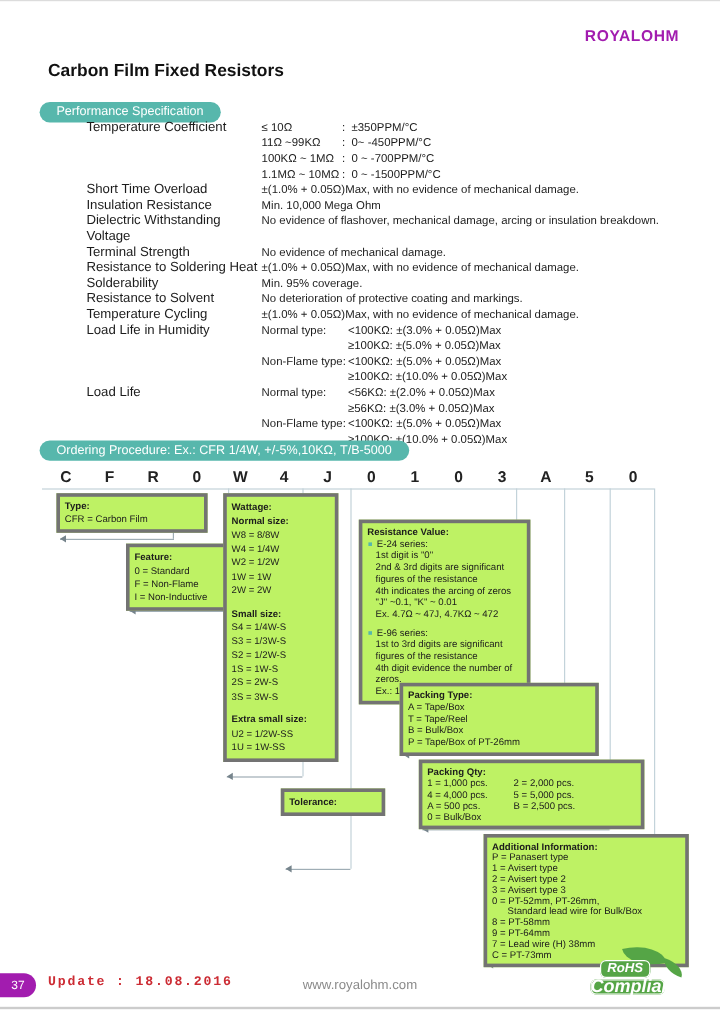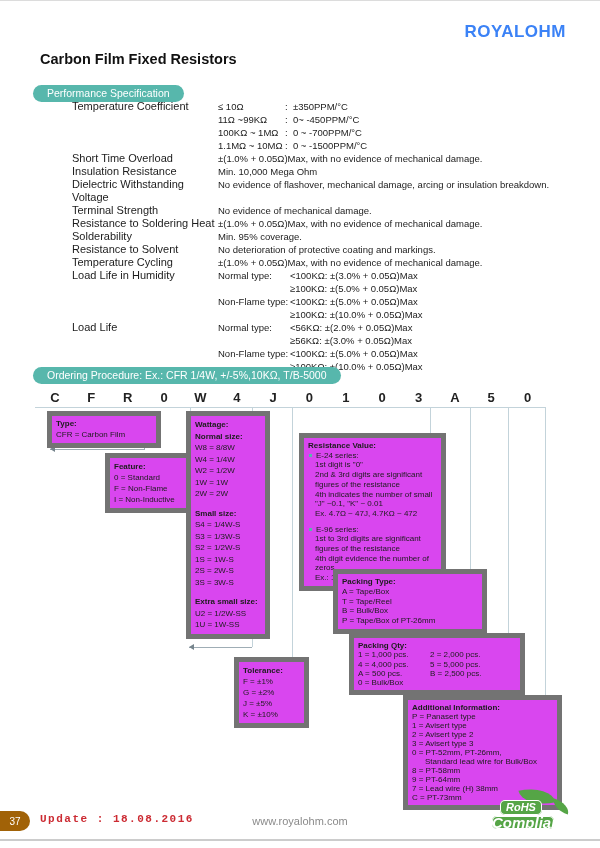--- a/index.html
+++ b/index.html
@@ -1,21 +1,21 @@
 <!DOCTYPE html>
 <html><head>
 <meta charset="utf-8">
 <style>
   html,body{margin:0;padding:0;background:#f2f2f2;}
   .page{position:relative;width:600px;height:848px;background:#fff;margin:0 auto;
         font-family:"Liberation Sans","DejaVu Sans",sans-serif;color:#1c1c1c;
         border-top:1px solid #dcdcdc;border-right:1px solid #e2e2e2;overflow:hidden;}
   
-  .brand-logo{position:absolute;top:21px;right:34px;font-size:17px;font-weight:bold;
-              color:#3b82f6;letter-spacing:.5px;}
+  .brand-logo{position:absolute;top:21px;right:34px;font-size:13px;font-weight:bold;
+              color:#a21caf;letter-spacing:.5px;}
   .page-title{position:absolute;left:40px;top:50px;margin:0;font-size:14.5px;font-weight:bold;color:#111;}
   .pill{position:absolute;background:#57b7ac;color:#fff;font-size:10.5px;line-height:17px;
         padding:0 14px;border-radius:9px;white-space:nowrap;}
   .pill-1{left:33px;top:84px;}
   .pill-2{left:33px;top:366px;}
   
   #spec-table{position:absolute;left:72px;top:99px;width:500px;}
   .spec-row{display:flex;align-items:flex-start;}
   .spec-label{width:146px;flex:none;font-size:11px;line-height:13px;}
   .spec-line{font-size:9.5px;line-height:13px;white-space:pre;}
@@ -38,41 +38,41 @@
   .stub-type{left:144px;top:438px;height:10px;}
   .a-type{left:50px;top:448px;width:95px;}
   .a-feature{left:108px;top:508px;width:82px;}
   .a-wattage{left:189px;top:646px;width:63px;}
   .a-tolerance{left:238px;top:723px;width:54px;}
   .a-resistance{left:302px;top:564px;width:128px;}
   .a-ptype{left:336px;top:628px;width:134px;}
   .a-qty{left:352px;top:690px;width:156px;}
   .a-add{left:406px;top:803px;width:139px;}
   
-  .dbox{position:absolute;border:5px solid #737373;background:#d946ef;font-size:8px;
-        line-height:10.5px;padding:3px 3px 3px 4px;white-space:nowrap;}
+  .dbox{position:absolute;border:3px solid #737373;background:#bef264;font-size:8px;
+        line-height:10.5px;padding:3px 19px 3px 4px;white-space:nowrap;}
   .bx-title{font-weight:bold;}
   .bx-line.bold{font-weight:bold;}
   .bx-line.gap{height:8px;}
   .bx-line.ind{padding-left:7px;}
   .bx-line.ind2{padding-left:13px;}
   .bx-line.bullet{position:relative;padding-left:8px;}
   .bx-line.bullet::before{content:"";position:absolute;left:1px;top:3px;width:3px;height:3px;background:#57b7ac;}
   .qcol{display:inline-block;width:72px;}
   .b-type{left:47px;top:410px;width:97px;}
   .b-feature{left:105px;top:452px;width:82px;line-height:11px;}
   .b-wattage{left:186px;top:410px;width:67px;line-height:11.5px;}
   .b-tolerance{left:234px;top:656px;width:58px;line-height:11px;}
   .b-resistance{left:299px;top:432px;width:133px;line-height:9.7px;padding-right:0;}
   .b-resistance .bx-line.gap{height:6px;}
   .b-ptype{left:333px;top:568px;width:137px;line-height:9.8px;}
   .b-qty{left:349px;top:632px;width:159px;line-height:9.3px;}
   .b-add{left:403px;top:694px;width:142px;line-height:9px;}
   
-  .page-badge{position:absolute;left:0;top:810px;width:30px;height:20px;background:#a16207;
+  .page-badge{position:absolute;left:0;top:810px;width:30px;height:20px;background:#a21caf;
               color:#fff;font-size:10px;border-radius:0 11px 11px 0;display:flex;
               align-items:center;justify-content:center;}
   .update-text{position:absolute;left:40px;top:812px;font-family:"Liberation Mono","DejaVu Sans Mono",monospace;
                font-size:11px;font-weight:bold;letter-spacing:1.5px;color:#cc2b33;}
   .website{position:absolute;left:0;top:814px;width:600px;text-align:center;font-size:11px;color:#8a8a8a;}
   .bottom-rule{position:absolute;left:0;top:838px;width:600px;height:2px;background:#cccccc;}
   
   .rohs{position:absolute;left:492px;top:786px;width:84px;height:46px;}
   .leaf{position:absolute;background:#55a546;display:block;}
   .leaf1{left:28px;top:0;width:34px;height:19px;border-radius:0 100% 0 100%;transform:rotate(-12deg);}
@@ -237,35 +237,29 @@
         <div class="bx-line">2S = 2W-S</div>
         <div class="bx-line">3S = 3W-S</div>
         <div class="bx-line gap">&nbsp;</div>
         <div class="bx-line bold">Extra small size:</div>
         <div class="bx-line">U2 = 1/2W-SS</div>
         <div class="bx-line">1U = 1W-SS</div>
       </div>
   </div>
   <div class="dbox b-tolerance">
     <div class="bx-title">Tolerance:</div>
-    <div>
-        <div class="bx-line">F =  ±1%</div>
-        <div class="bx-line">G = ±2%</div>
-        <div class="bx-line">J =  ±5%</div>
-        <div class="bx-line">K = ±10%</div>
-      </div>
   </div>
   <div class="dbox b-resistance">
     <div class="bx-title">Resistance Value:</div>
     <div>
         <div class="bx-line bullet">E-24 series:</div>
         <div class="bx-line ind">1st digit is "0"</div>
         <div class="bx-line ind">2nd &amp; 3rd digits are significant</div>
         <div class="bx-line ind">figures of the resistance</div>
-        <div class="bx-line ind">4th indicates the number of small</div>
+        <div class="bx-line ind">4th indicates the arcing of zeros</div>
         <div class="bx-line ind">"J" ~0.1, "K" ~ 0.01</div>
         <div class="bx-line ind">Ex. 4.7Ω ~ 47J, 4.7KΩ ~ 472</div>
         <div class="bx-line gap">&nbsp;</div>
         <div class="bx-line bullet">E-96 series:</div>
         <div class="bx-line ind">1st to 3rd digits are significant</div>
         <div class="bx-line ind">figures of the resistance</div>
         <div class="bx-line ind">4th digit evidence the number of</div>
         <div class="bx-line ind">zeros.</div>
         <div class="bx-line ind">Ex.: 1.33KΩ = 1331</div>
       </div>

